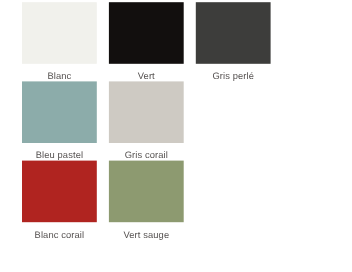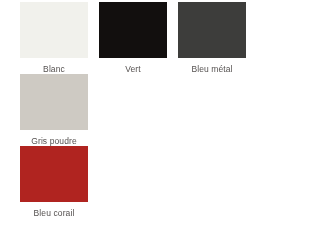--- a/index.html
+++ b/index.html
@@ -64,31 +64,39 @@
     <div class="swatch-cell">
       <span class="swatch-chip" style="background-color: rgb(241, 241, 236);"></span>
       <span class="swatch-label" style="color: rgb(85, 81, 80);">Blanc</span>
     </div>
     <div class="swatch-cell">
       <span class="swatch-chip" style="background-color: rgb(18, 15, 14);"></span>
       <span class="swatch-label" style="color: rgb(85, 81, 80);">Vert</span>
     </div>
     <div class="swatch-cell">
       <span class="swatch-chip" style="background-color: rgb(61, 61, 59);"></span>
-      <span class="swatch-label" style="color: rgb(85, 81, 80);">Bleu métal</span>
+      <span class="swatch-label" style="color: rgb(85, 81, 80);">Gris perlé</span>
     </div>
   </div>
 
   <div class="swatch-row">
     <div class="swatch-cell">
+      <span class="swatch-chip" style="background-color: rgb(140, 172, 170);"></span>
+      <span class="swatch-label" style="color: rgb(85, 81, 80);">Bleu pastel</span>
+    </div>
+    <div class="swatch-cell">
       <span class="swatch-chip" style="background-color: rgb(206, 202, 195);"></span>
-      <span class="swatch-label" style="color: rgb(85, 81, 80);">Gris poudre</span>
+      <span class="swatch-label" style="color: rgb(85, 81, 80);">Gris corail</span>
     </div>
   </div>
 
   <div class="swatch-row">
     <div class="swatch-cell">
       <span class="swatch-chip" style="background-color: rgb(176, 36, 32);"></span>
-      <span class="swatch-label" style="color: rgb(85, 81, 80);">Bleu corail</span>
+      <span class="swatch-label" style="color: rgb(85, 81, 80);">Blanc corail</span>
+    </div>
+    <div class="swatch-cell">
+      <span class="swatch-chip" style="background-color: rgb(141, 154, 112);"></span>
+      <span class="swatch-label" style="color: rgb(85, 81, 80);">Vert sauge</span>
     </div>
   </div>
 
 </div>
 
 </body></html>

